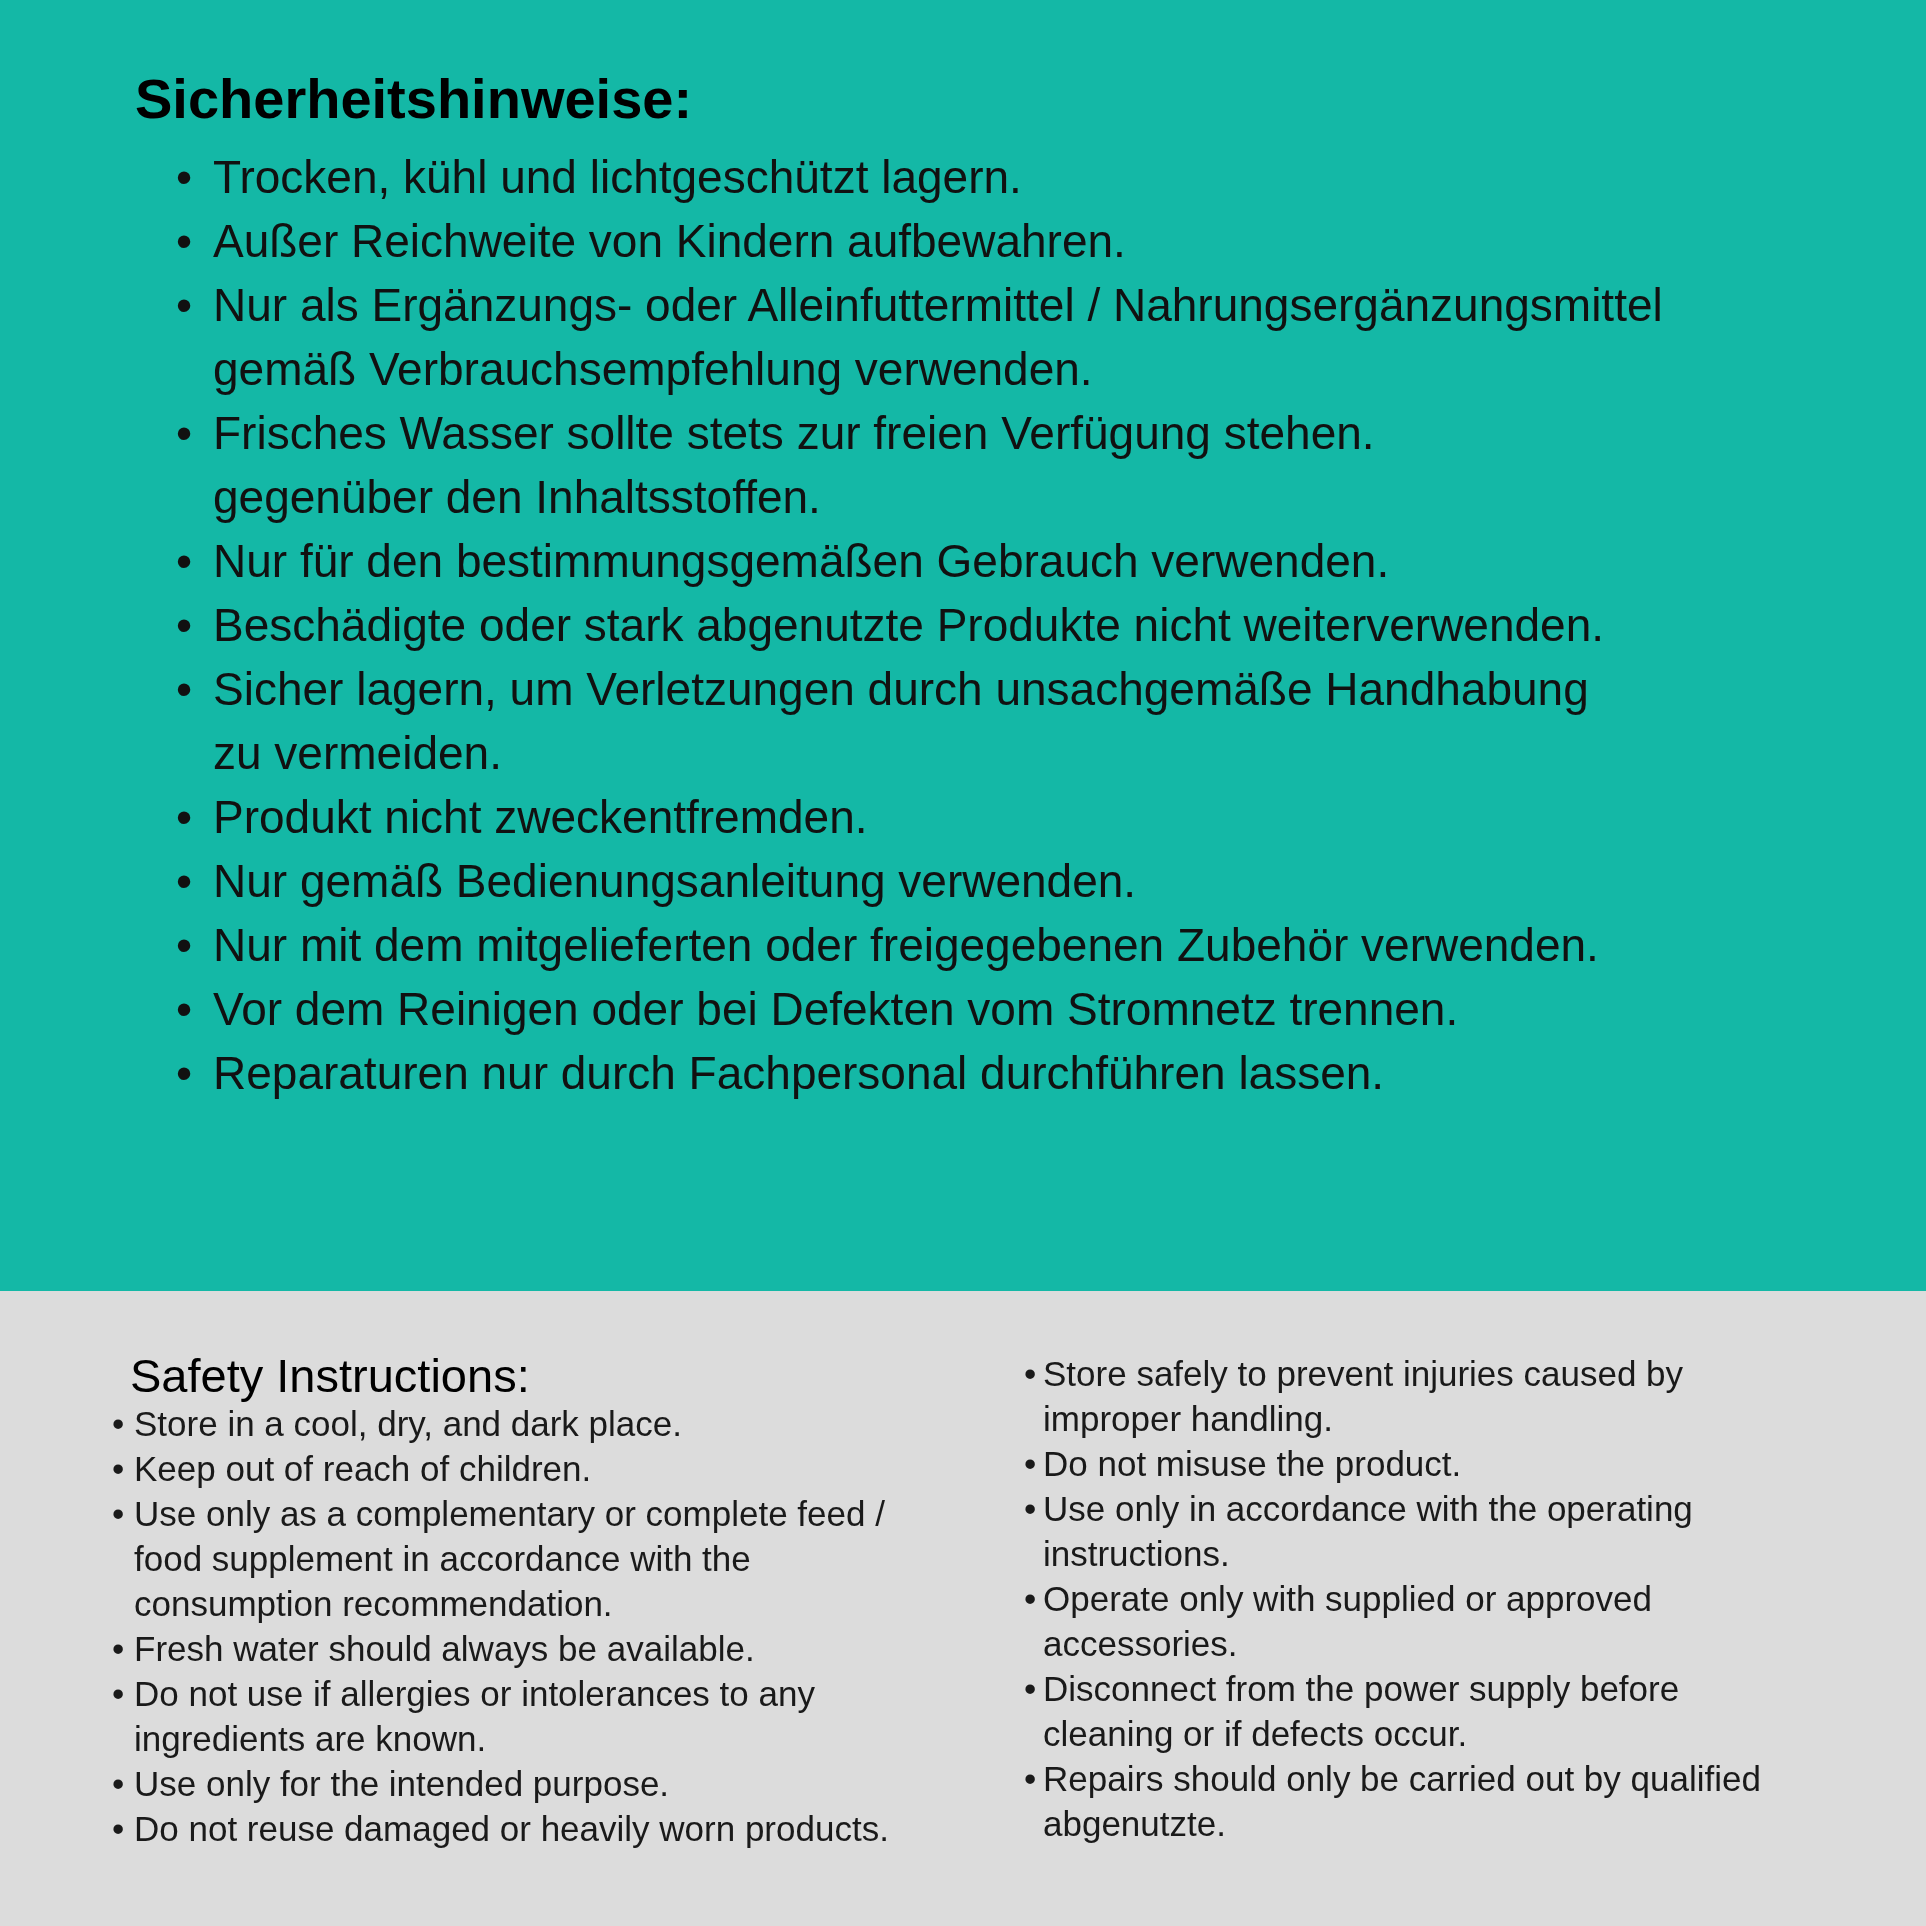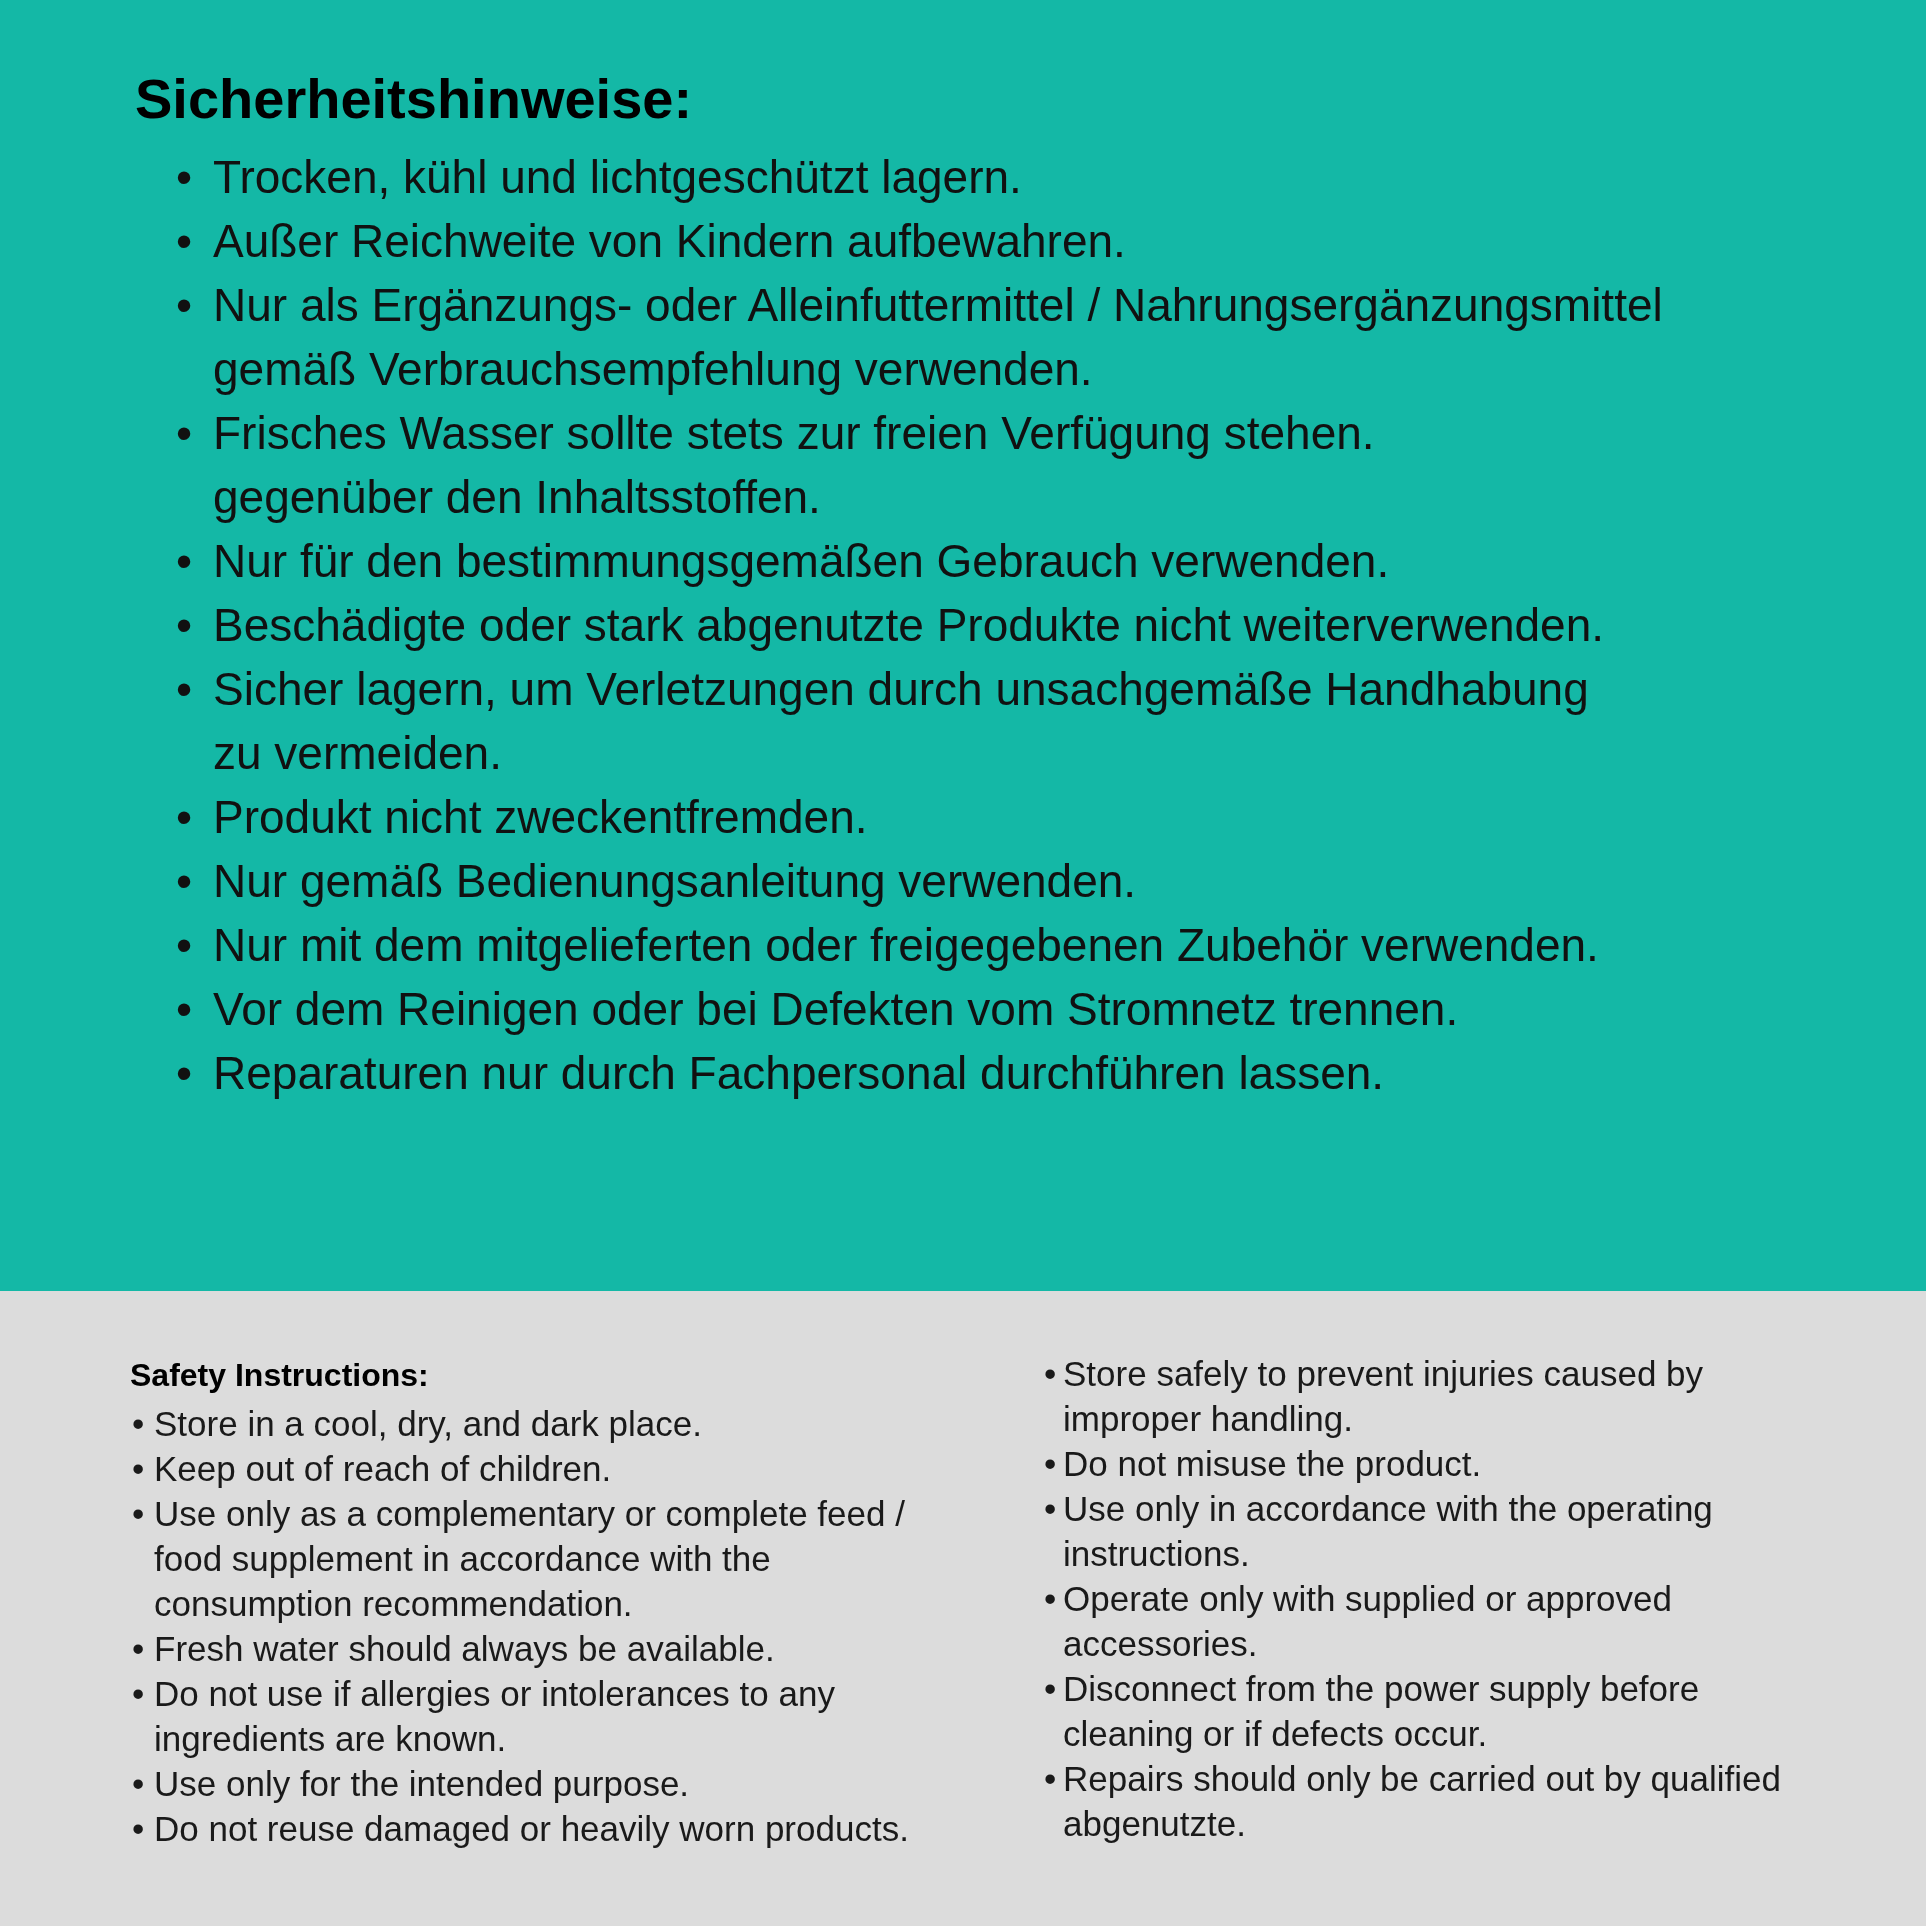--- a/index.html
+++ b/index.html
@@ -46,27 +46,27 @@
     top: 1291px;
     width: 1926px;
     height: 636px;
     background: #dcdcdc;
   }
   .en-title {
     position: absolute;
     left: 130px;
     top: 62px;
     margin: 0;
-    font-size: 32px;
+    font-size: 47px;
     line-height: 45px;
-    font-weight: 700;
+    font-weight: 400;
     color: #000000;
     white-space: nowrap;
   }
-  .en-list { position: absolute; width: 1535px; margin-left: 20px; }
+  .en-list { position: absolute; width: 1535px; }
   .en-list .line {
     font-size: 35px;
     line-height: 45px;
     white-space: nowrap;
     color: #1a1a1a;
   }
   .en-left  { left: 0; top: 110px; }
   .en-left .line  { padding-left: 112px; }
   .en-left .bullet { display: inline-block; width: 22px; }
   .en-right { left: 0; top: 60px; }

